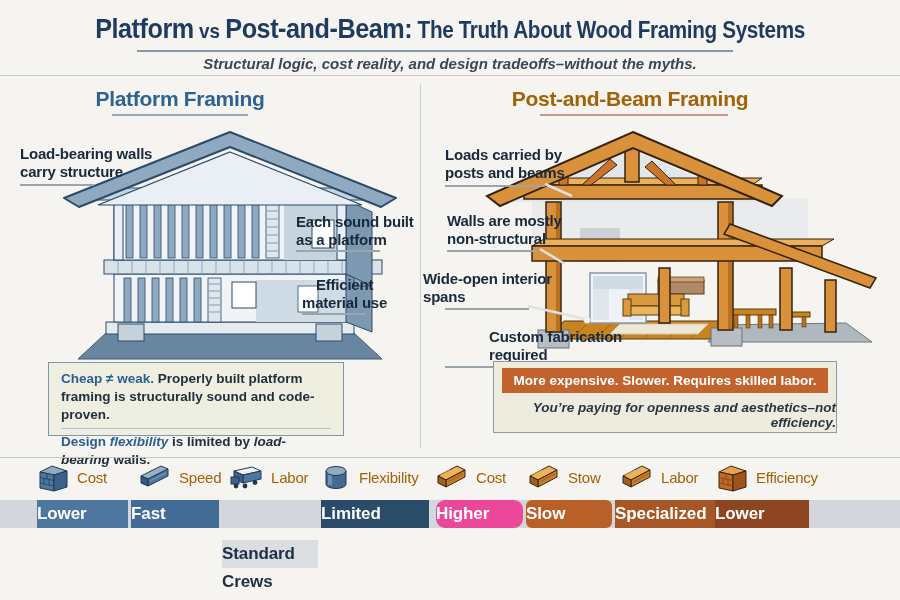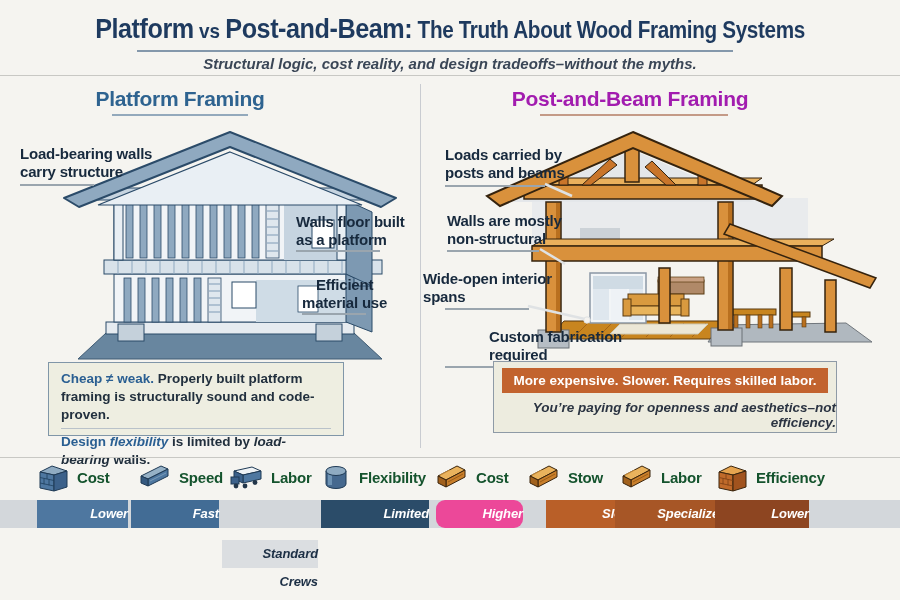--- a/index.html
+++ b/index.html
@@ -17,21 +17,21 @@
   .subtitle{top:55px;left:0;width:900px;text-align:center;font-style:italic;
             font-weight:600;font-size:15px;color:#3a4656;}
   .hr{left:0;width:900px;height:1px;background:#c8c8c4;}
   .hr-top{top:75px;} .hr-bottom{top:457px;}
   .panel-divider{top:84px;left:420px;width:1px;height:364px;background:#c9ccd1;}
 
   
   .panel-heading{top:87px;width:240px;text-align:center;font-size:21px;font-weight:800;
                  letter-spacing:-.3px;}
   .ph-left{left:60px;color:#2e6390;}
-  .ph-right{left:510px;color:#a21caf;}
+  .ph-right{left:510px;color:#a16207;}
   .ph-underline{top:114px;height:2px;}
   .phu-left{left:112px;width:136px;background:#93a9bc;}
   .phu-right{left:540px;width:188px;background:#c49a87;}
 
   
   .diagram-label{white-space:pre-line;font-size:15px;font-weight:700;color:#17293d;
                  line-height:1.22;letter-spacing:-.2px;}
   .label-underline{height:1.5px;background:#9aa5ae;}
 
   
@@ -45,30 +45,30 @@
   .callout-right{left:493px;top:361px;width:344px;height:72px;background:#edecdf;
                  border:1.5px solid #8e9aa6;box-sizing:border-box;}
   .banner{margin:6px 8px 0;height:25px;background:#c2632e;color:#ffffff;text-align:center;
           line-height:25px;font-size:13.5px;font-weight:600;}
   .banner b{font-weight:800;}
   .callout-right .tagline{margin-top:7px;text-align:right;font-style:italic;font-weight:600;
           font-size:13.5px;color:#2b3442;}
 
   
   .metric-group{display:flex;align-items:center;gap:7px;top:462px;}
-  .metric-label{font-size:15px;font-weight:700;color:#14532d;letter-spacing:-.2px;}
+  .metric-label{font-size:15px;font-weight:400;color:#a16207;letter-spacing:-.2px;}
   .values-strip{top:500px;left:0;width:900px;height:28px;background:#d3d7db;}
-  .vcell{top:500px;height:28px;line-height:28px;text-align:right;font-size:13px;
-         font-weight:700;color:#ffffff;letter-spacing:-.1px;font-style:italic;}
+  .vcell{top:500px;height:28px;line-height:28px;text-align:left;font-size:17px;
+         font-weight:700;color:#ffffff;letter-spacing:-.1px;}
   .c1{left:37px;width:91px;background:#4e77a0;}
   .c2{left:131px;width:88px;background:#426c95;}
   .c3{left:222px;width:96px;background:#dbdee1;color:#1c2f45;margin-top:40px;}
   .c4{left:321px;width:108px;background:#2b4c69;}
   .c5{left:436px;width:87px;background:#ec4899;border-radius:9px;}
-  .c6{left:546px;width:86px;background:#b95f28;}
+  .c6{left:526px;width:86px;background:#b95f28;border-radius:6px;}
   .c7{left:615px;width:112px;background:#a75626;}
   .c8{left:715px;width:94px;background:#8d4521;}
 </style>
 </head>
 <body>
 
 <div class="stage">
 
   <div class="abs title-row">
     <span class="t-bold">Platform</span><span class="t-vs"> vs </span><span class="t-bold">Post-and-Beam:</span><span class="t-rest"> The Truth About Wood Framing Systems</span>
@@ -244,21 +244,21 @@
       <line x1="83" y1="56" x2="110" y2="68"></line>
       <line x1="78" y1="121" x2="103" y2="136"></line>
       <line x1="66" y1="178" x2="123" y2="191"></line>
     </g>
     <circle cx="125" cy="192" r="3.2" fill="#f5f3ef" stroke="#dfe2e4"></circle>
   </svg>
 
   <div class="abs diagram-label" style="left:20px;top:145px;">Load-bearing walls
 carry structure</div>
   <div class="abs label-underline" style="left:20px;top:184px;width:74px;"></div>
-  <div class="abs diagram-label" style="left:296px;top:213px;">Walls floor built
+  <div class="abs diagram-label" style="left:296px;top:213px;">Each sound built
 as a platform</div>
   <div class="abs label-underline" style="left:296px;top:250px;width:84px;"></div>
   <div class="abs diagram-label" style="left:302px;top:276px;text-align:center;">Efficient
 material use</div>
   <div class="abs label-underline" style="left:302px;top:313px;width:64px;"></div>
 
   <div class="abs diagram-label" style="left:445px;top:146px;">Loads carried by
 posts and beams</div>
   <div class="abs label-underline" style="left:445px;top:185px;width:100px;"></div>
   <div class="abs diagram-label" style="left:447px;top:212px;">Walls are mostly

